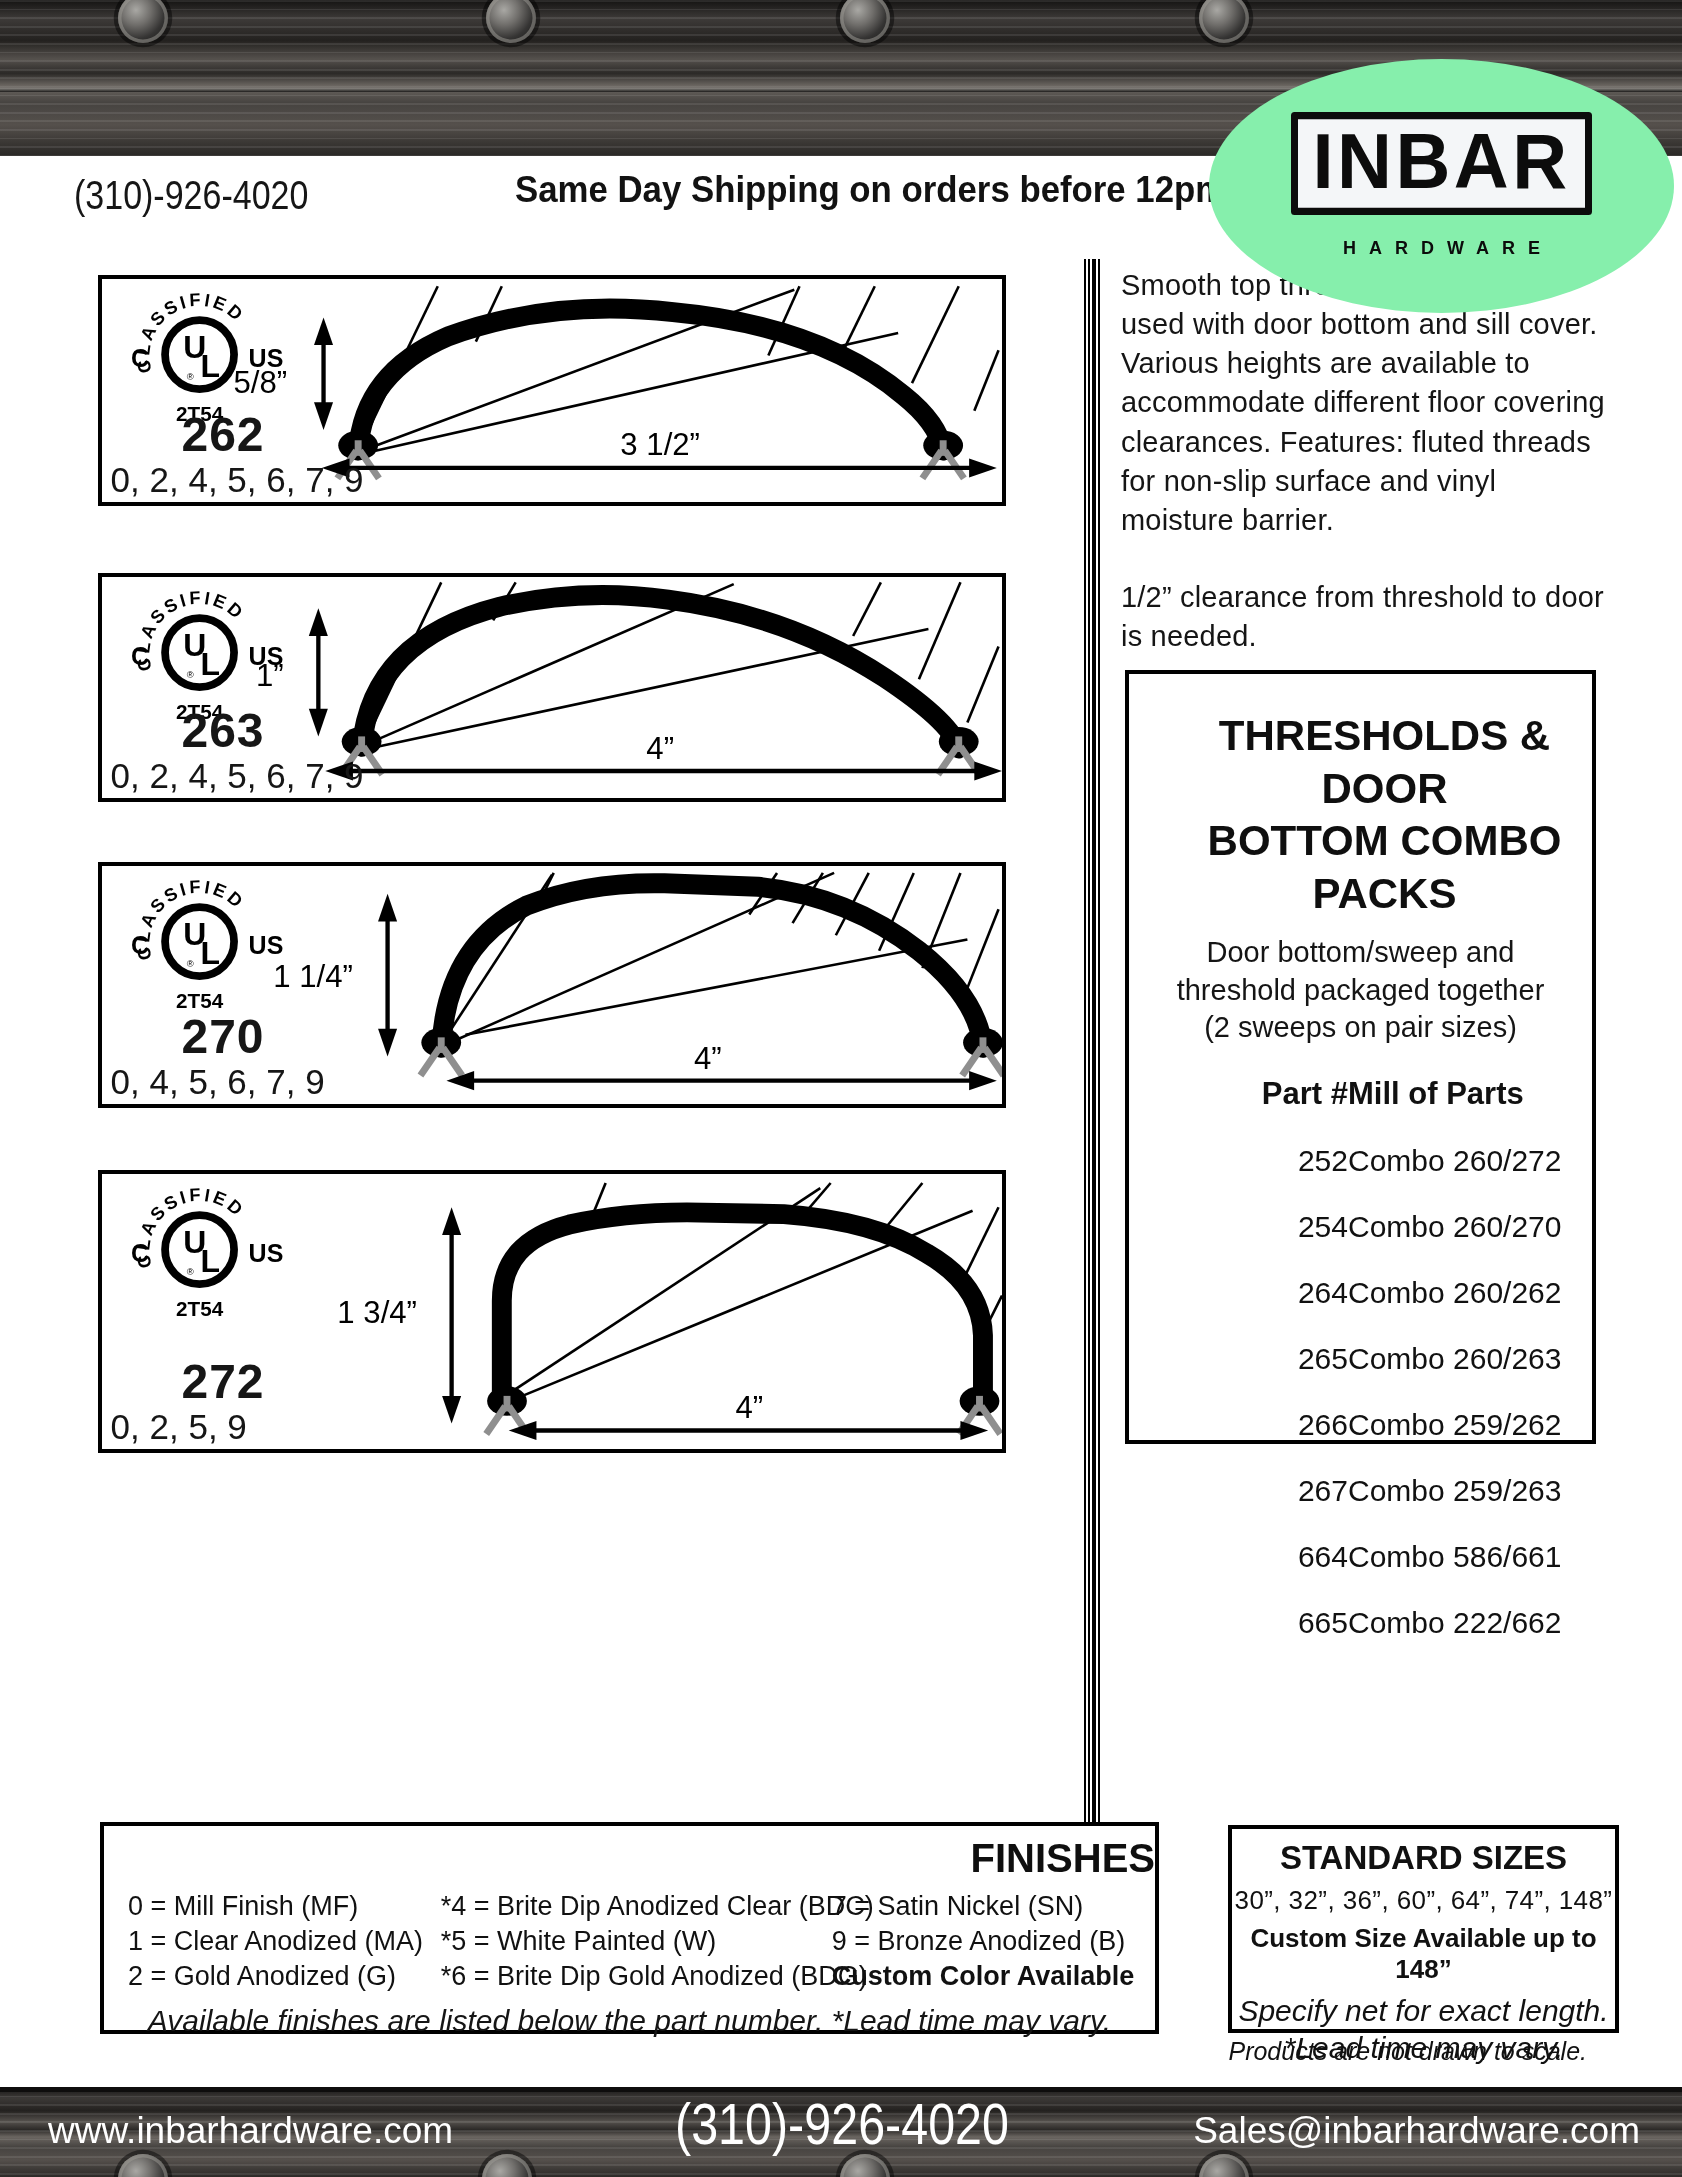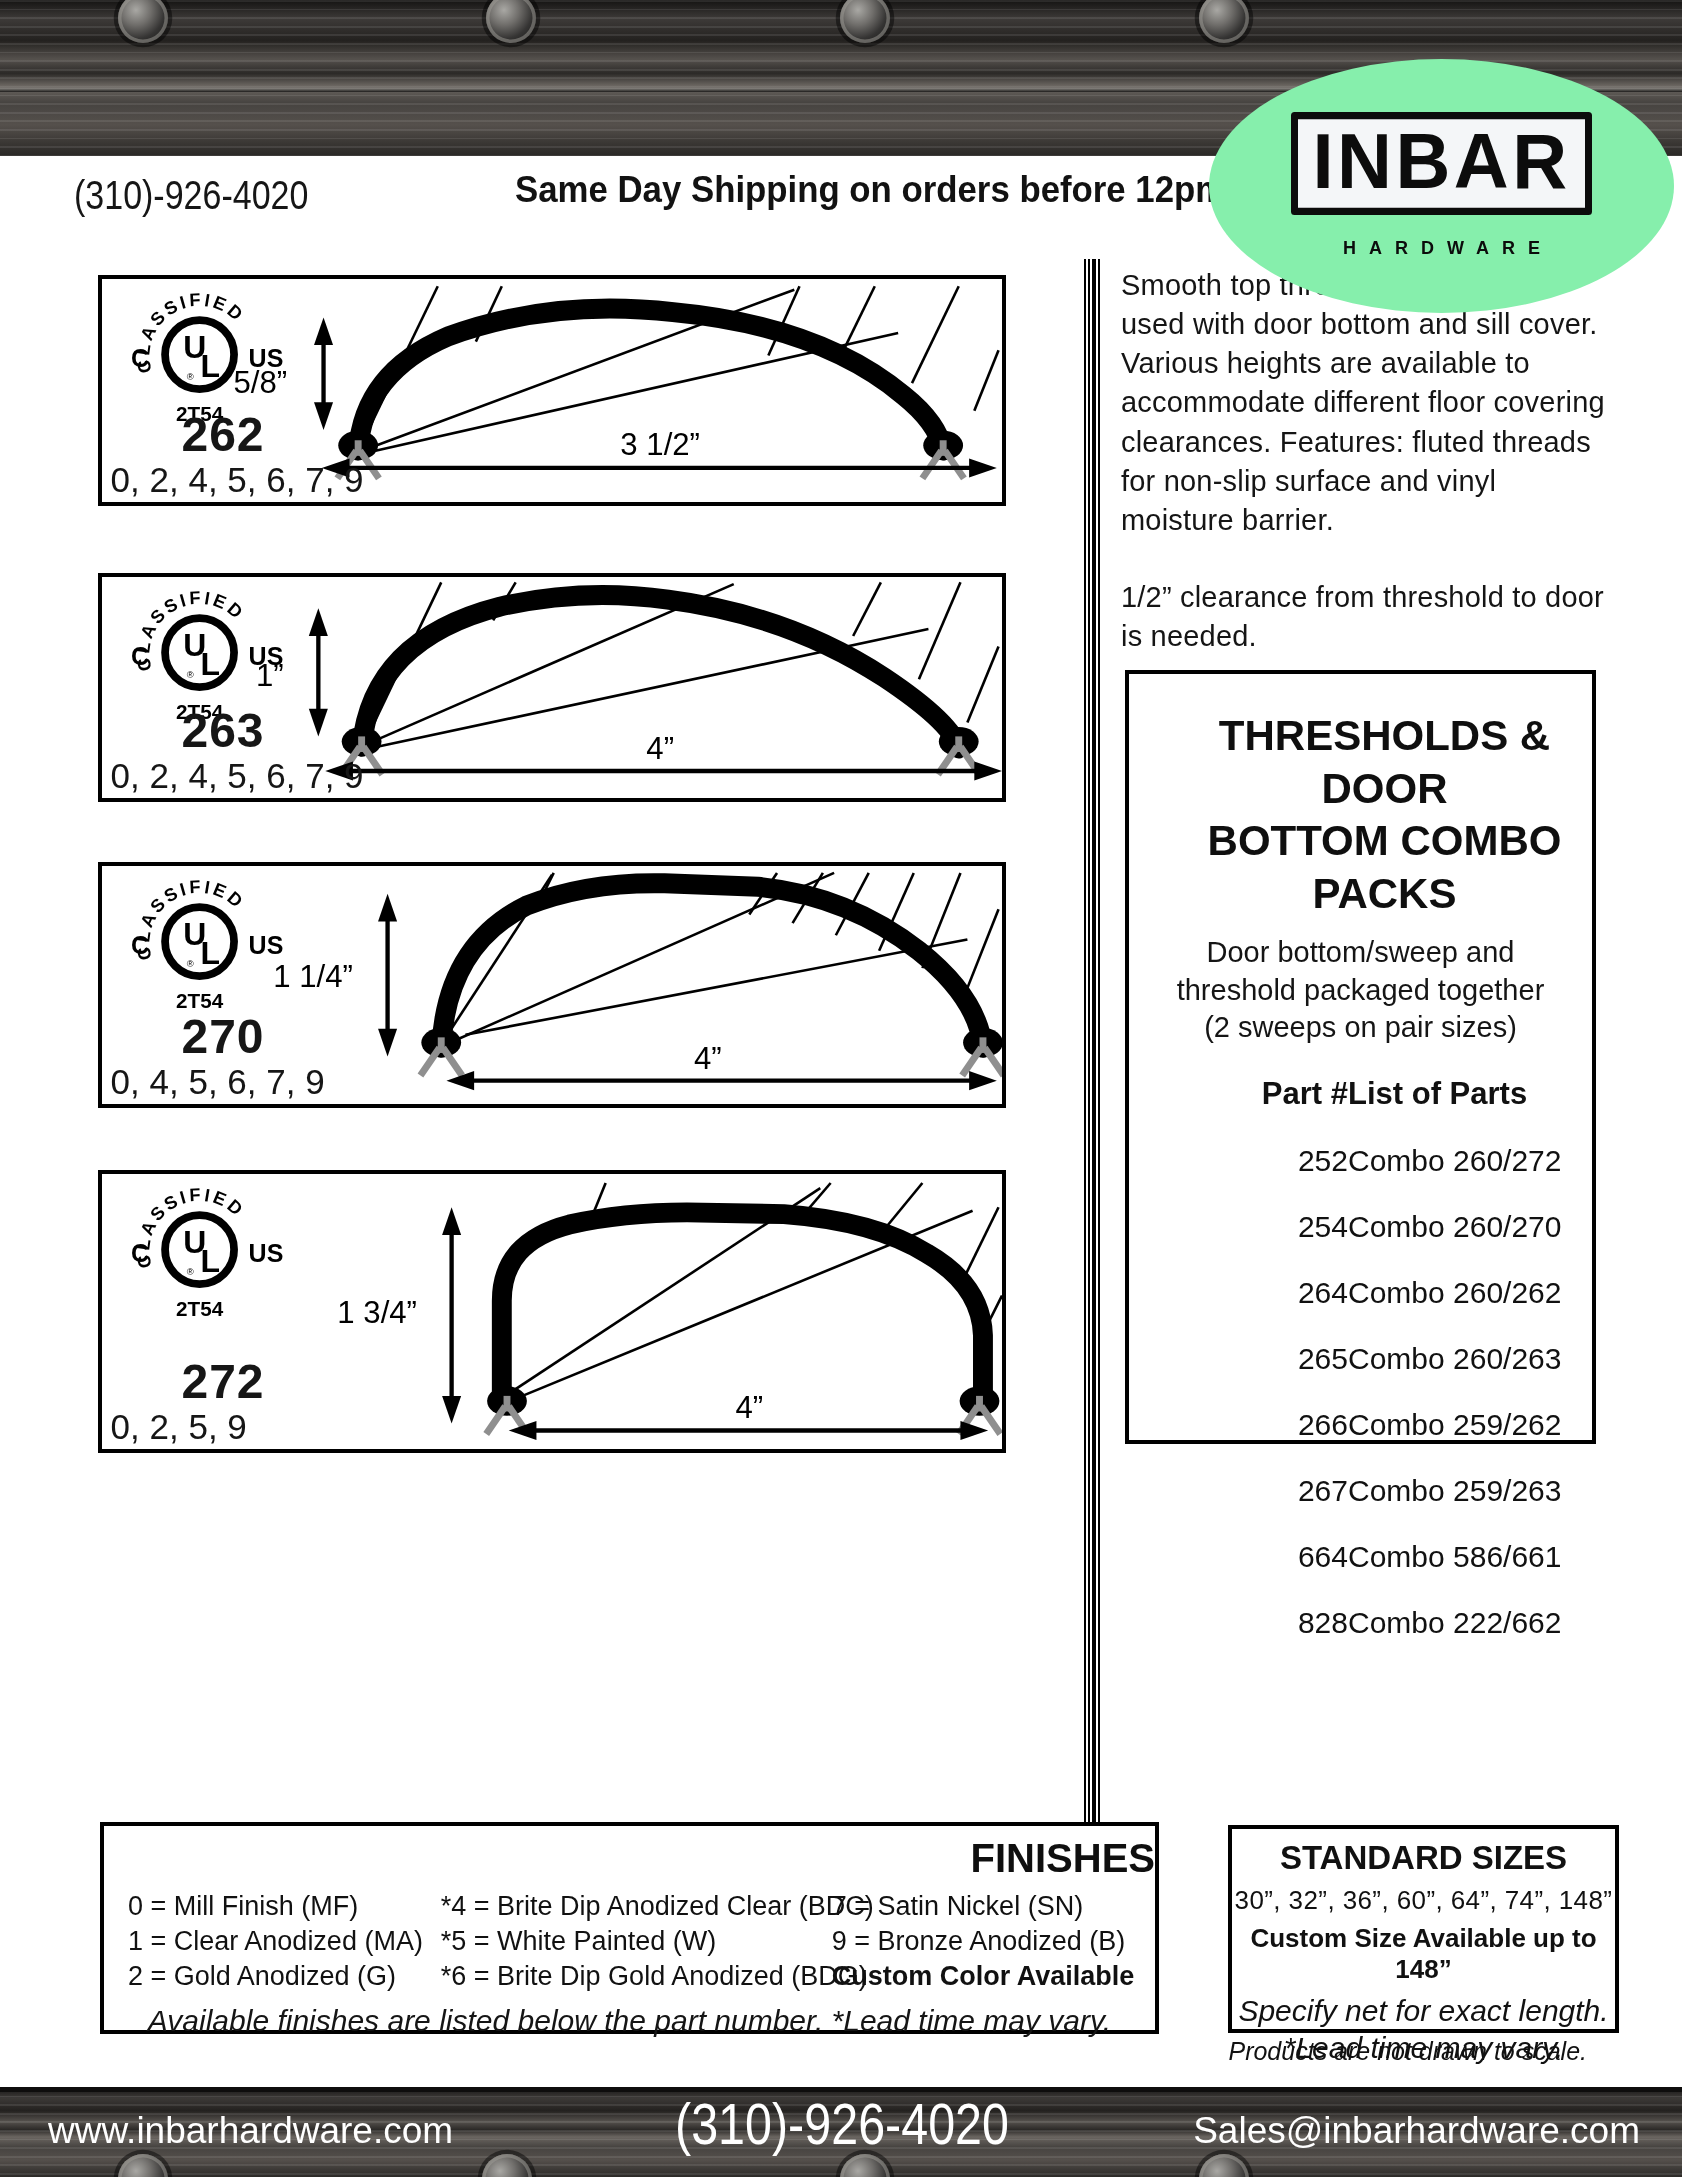--- a/index.html
+++ b/index.html
@@ -389,21 +389,21 @@
       <div>BOTTOM COMBO PACKS</div>
     </div>
     <div class="combo-sub">
       <div>Door bottom/sweep and</div>
       <div>threshold packaged together</div>
       <div>(2 sweeps on pair sizes)</div>
     </div>
     <div class="combo-table">
       <div class="combo-row hdr">
         <span class="combo-part">Part #</span>
-        <span>List of Parts</span>
+        <span>Mill of Parts</span>
       </div>
       <div class="combo-row">
           <span class="combo-part">252</span>
           <span>Combo 260/272</span>
         </div>
       <div class="combo-row">
           <span class="combo-part">254</span>
           <span>Combo 260/270</span>
         </div>
       <div class="combo-row">
@@ -420,21 +420,21 @@
         </div>
       <div class="combo-row">
           <span class="combo-part">267</span>
           <span>Combo 259/263</span>
         </div>
       <div class="combo-row">
           <span class="combo-part">664</span>
           <span>Combo 586/661</span>
         </div>
       <div class="combo-row">
-          <span class="combo-part">828</span>
+          <span class="combo-part">665</span>
           <span>Combo 222/662</span>
         </div>
     </div>
   </div>
 
   <div class="finishes-box">
     <div class="finishes-title">FINISHES</div>
     <div class="finishes-cols">
       <div class="fin-col fin-col-1">
         <span>0 = Mill Finish (MF)</span>

